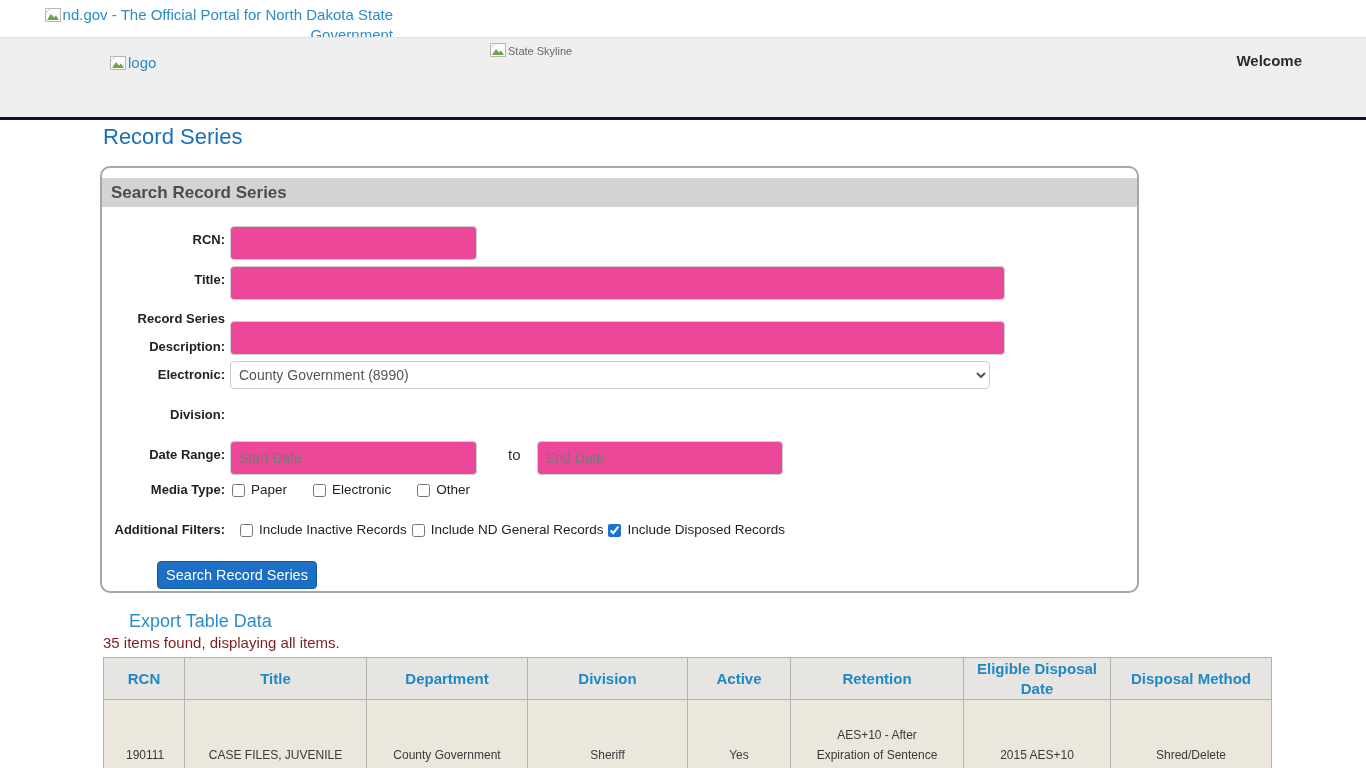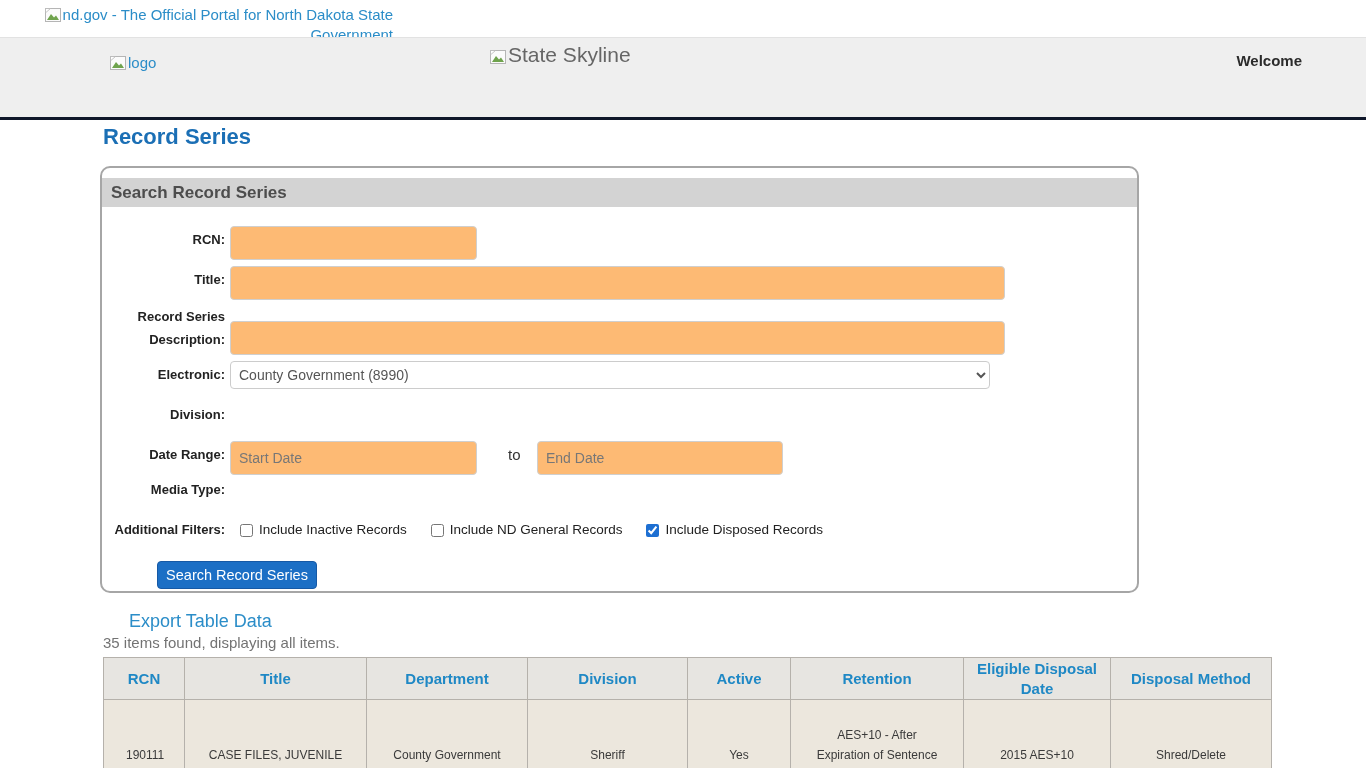--- a/index.html
+++ b/index.html
@@ -30,48 +30,48 @@
     color:var(--link-blue,#2b8dc8);font-size:15px;line-height:20px;text-align:right;
   }
 
   
   .header-bar{
     position:absolute;left:0;top:37px;width:1366px;height:83px;
     background:var(--header-bar-bg,#efefef);
     border-top:1px solid #e2e2e2;border-bottom:3px solid #0f172a;
   }
   .logo-link{position:absolute;left:110px;top:16px;color:var(--link-blue,#2b8dc8);font-size:15px;}
-  .skyline{position:absolute;left:490px;top:5px;color:#666;font-size:21px;}
+  .skyline{position:absolute;left:490px;top:5px;color:#666;font-size:11px;}
   .welcome{position:absolute;right:64px;top:14px;font-size:15px;font-weight:bold;color:#2b2b2b;}
 
   
   .page-title{
     position:absolute;left:103px;top:124px;margin:0;
-    font-size:22px;font-weight:bold;color:var(--heading-blue,#1b6fb5);
+    font-size:22px;font-weight:normal;color:var(--heading-blue,#1b6fb5);
   }
 
   
   .panel{
     position:absolute;left:100px;top:166px;width:1039px;height:427px;
     border:2px solid #a6a6a6;border-radius:10px;background:#fff;
   }
   .panel-title{
     margin-top:10px;height:29px;line-height:29px;padding-left:9px;
     background:var(--panel-header-bg,#d3d3d3);
     font-size:17px;font-weight:bold;color:#4d4d4d;
   }
   .flabel{
     position:absolute;left:8px;width:115px;text-align:right;
     font-size:13px;font-weight:bold;color:#222;line-height:28px;
   }
-  .flabel.multi{line-height:23px;}
+  .flabel.multi{line-height:28px;}
   .fin{
     position:absolute;height:28px;border:1px solid #cfcfcf;border-radius:4px;
     font-family:"Liberation Sans",sans-serif;font-size:14px;color:#333;
-    padding:16px 8px;background:#fdba74;
+    padding:16px 8px;background:#ec4899;
   }
   .fin::placeholder{color:#777;opacity:1;}
   .fsel{
     position:absolute;height:28px;border:1px solid #ccc;border-radius:4px;
     font-family:"Liberation Sans",sans-serif;font-size:14px;color:#555;
     padding:0 4px;background-color:#fff;
   }
   .cbrow{
     position:absolute;display:flex;align-items:center;
     font-size:13.5px;color:#222;line-height:20px;
@@ -83,21 +83,21 @@
   }
   .search-btn{
     position:absolute;left:55px;top:393px;width:160px;height:28px;
     background:var(--button-blue,#1c6fc5);border:1px solid var(--button-border,#1659a5);
     border-radius:4px;color:#fff;font-family:"Liberation Sans",sans-serif;
     font-size:14.5px;cursor:pointer;
   }
 
   
   .export-link{position:absolute;left:103px;top:611px;font-size:18px;color:var(--link-blue,#2b8dc8);margin-left:26px;}
-  .summary{position:absolute;left:103px;top:634px;font-size:15px;color:#737373;}
+  .summary{position:absolute;left:103px;top:634px;font-size:15px;color:#7f1d1d;}
   .results{
     position:absolute;left:103px;top:657px;width:1168px;
     border-collapse:collapse;table-layout:fixed;
   }
   .results th{
     background:var(--table-header-bg,#e7e5e1);
     color:var(--table-header-blue,#1f88c5);
     font-size:15px;font-weight:bold;text-align:center;vertical-align:middle;
     border:1px solid var(--table-border,#b5b1ab);
     height:42px;line-height:20px;padding:0 6px;cursor:pointer;
@@ -158,23 +158,37 @@
   </select>
 
   <label class="flabel" style="top:233px">Division:</label>
 
   <label class="flabel" style="top:273px">Date Range:</label>
   <input class="fin" style="top: 273px; left: 128px; width: 247px;" placeholder="Start Date">
   <span style="position:absolute;top:273px;left:406px;line-height:28px;font-size:15px;color:#333">to</span>
   <input class="fin" style="top: 273px; left: 435px; width: 246px;" placeholder="End Date">
 
   <label class="flabel" style="top:312px;line-height:20px">Media Type:</label>
+  <div class="cbrow" style="top:312px;left:130px;gap:26px">
+    <span class="cbitem">
+      <input type="checkbox" style="">
+      <span>Paper</span>
+    </span>
+    <span class="cbitem">
+      <input type="checkbox" style="">
+      <span>Electronic</span>
+    </span>
+    <span class="cbitem">
+      <input type="checkbox" style="">
+      <span>Other</span>
+    </span>
+  </div>
 
   <label class="flabel" style="top:352px;line-height:20px">Additional Filters:</label>
-  <div class="cbrow" style="top:352px;left:138px;gap:24px">
+  <div class="cbrow" style="top:352px;left:138px;gap:5px">
     <span class="cbitem">
       <input type="checkbox" style="">
       <span>Include Inactive Records</span>
     </span>
     <span class="cbitem">
       <input type="checkbox" style="">
       <span>Include ND General Records</span>
     </span>
     <span class="cbitem">
       <input type="checkbox" checked="checked" style="">

